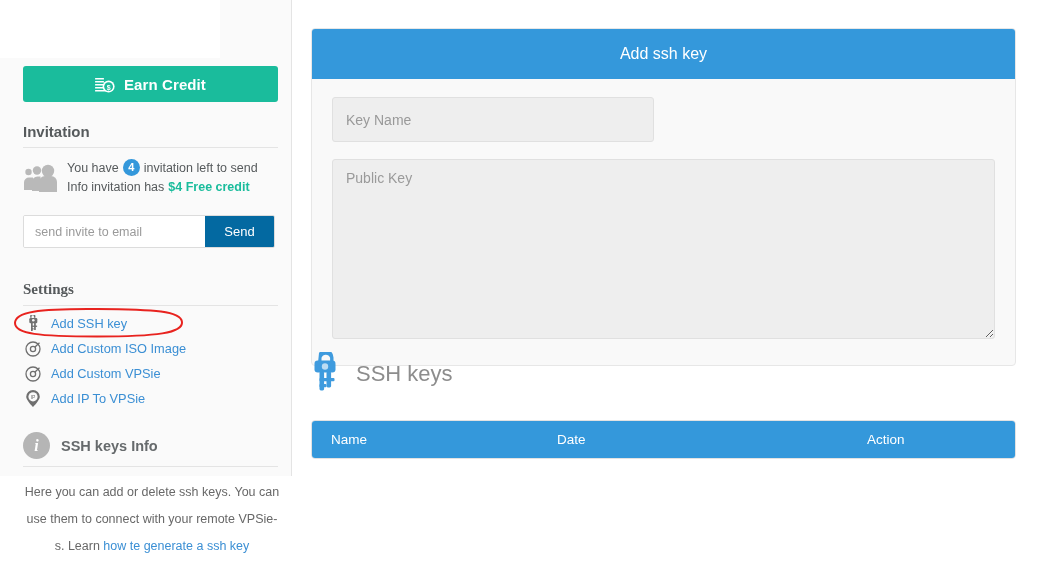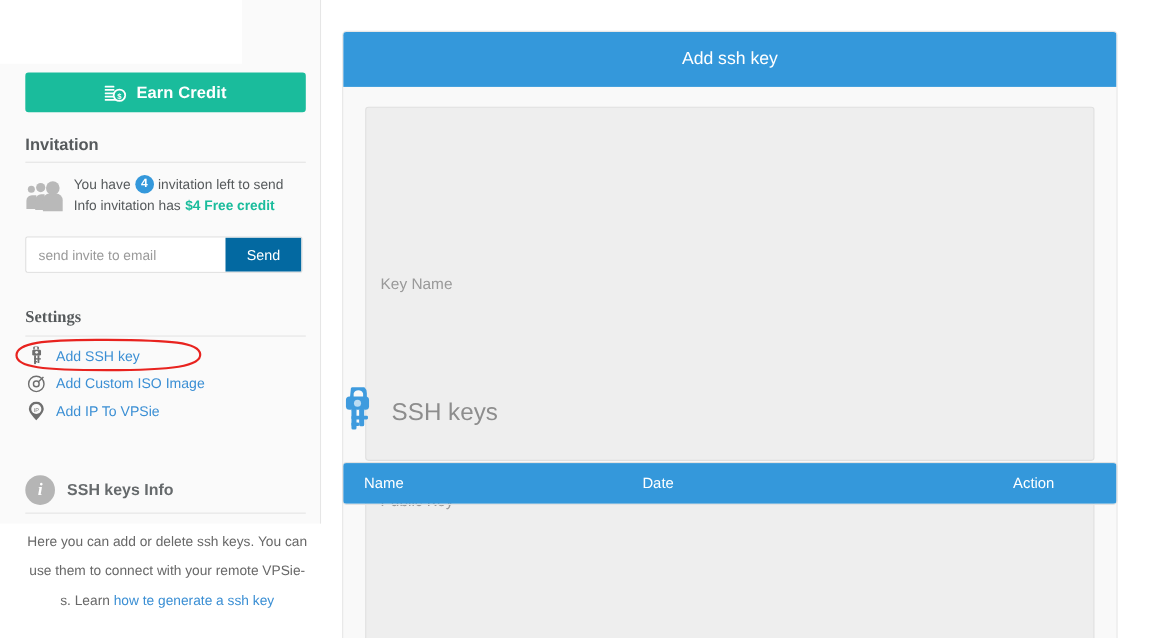--- a/index.html
+++ b/index.html
@@ -227,21 +227,21 @@
     height: 50px;
     background: #3498db;
     color: #ffffff;
     display: flex;
     align-items: center;
     justify-content: center;
     font-size: 16px;
   }
   .panel-body { padding: 18px 20px 22px 20px; }
 
-  .row-top { display: flex; gap: 20px; flex-direction: column; }
+  .row-top { display: flex; gap: 20px; }
   .key-name-input {
     flex: 0 0 322px;
     height: 45px;
     background: #eeeeee;
     border: 1px solid #e0e0e0;
     border-radius: 3px;
     padding: 0 13px;
     font-family: "Liberation Sans", sans-serif;
     font-size: 14px;
     color: #555;
@@ -299,21 +299,20 @@
     overflow: hidden;
     background: #fff;
   }
   .thead {
     height: 37px;
     background: #3498db;
     color: #fff;
     display: flex;
     align-items: center;
     font-size: 13.5px;
-    gap: 27px;
   }
   .th { text-align: left; }
   .th-name   { flex: 0 0 245px; padding-left: 19px; }
   .th-date   { flex: 0 0 310px; }
   .th-action { flex: 1 1 auto; }
   .tbody-empty {
     height: 42px;
     display: flex;
     align-items: center;
     justify-content: center;
@@ -409,20 +408,30 @@
         <span class="it-icon">
           <svg width="16" height="16" viewBox="0 0 16 16">
             <circle cx="8" cy="8" r="7" fill="none" stroke="#6f6f6f" stroke-width="1.3"></circle>
             <circle cx="8" cy="8" r="2.6" fill="none" stroke="#6f6f6f" stroke-width="1.3"></circle>
             <path d="M10 6 l4.5-4.2" stroke="#6f6f6f" stroke-width="1.3" fill="none"></path>
           </svg>
         </span>
         <span class="it-label">Add Custom ISO Image</span>
       </li>
 
+      <li class="settings-item">
+        <span class="it-icon">
+          <svg width="16" height="16" viewBox="0 0 16 16">
+            <circle cx="8" cy="8" r="7" fill="none" stroke="#6f6f6f" stroke-width="1.3"></circle>
+            <circle cx="8" cy="8" r="2.6" fill="none" stroke="#6f6f6f" stroke-width="1.3"></circle>
+            <path d="M10 6 l4.5-4.2" stroke="#6f6f6f" stroke-width="1.3" fill="none"></path>
+          </svg>
+        </span>
+        <span class="it-label">Add Custom VPSie</span>
+      </li>
 
       <li class="settings-item">
         <span class="it-icon">
           <svg width="16" height="18" viewBox="0 0 16 18">
             <path d="M8 17 C8 17 1.2 10.4 1.2 6.8 A6.8 6.8 0 0 1 14.8 6.8 C14.8 10.4 8 17 8 17z" fill="#6f6f6f"></path>
             <circle cx="8" cy="6.8" r="4.6" fill="#fafafa"></circle>
             <text x="8" y="9.2" font-size="5" font-family="Liberation Sans, sans-serif" fill="#6f6f6f" text-anchor="middle">IP</text>
           </svg>
         </span>
         <span class="it-label">Add IP To VPSie</span>

